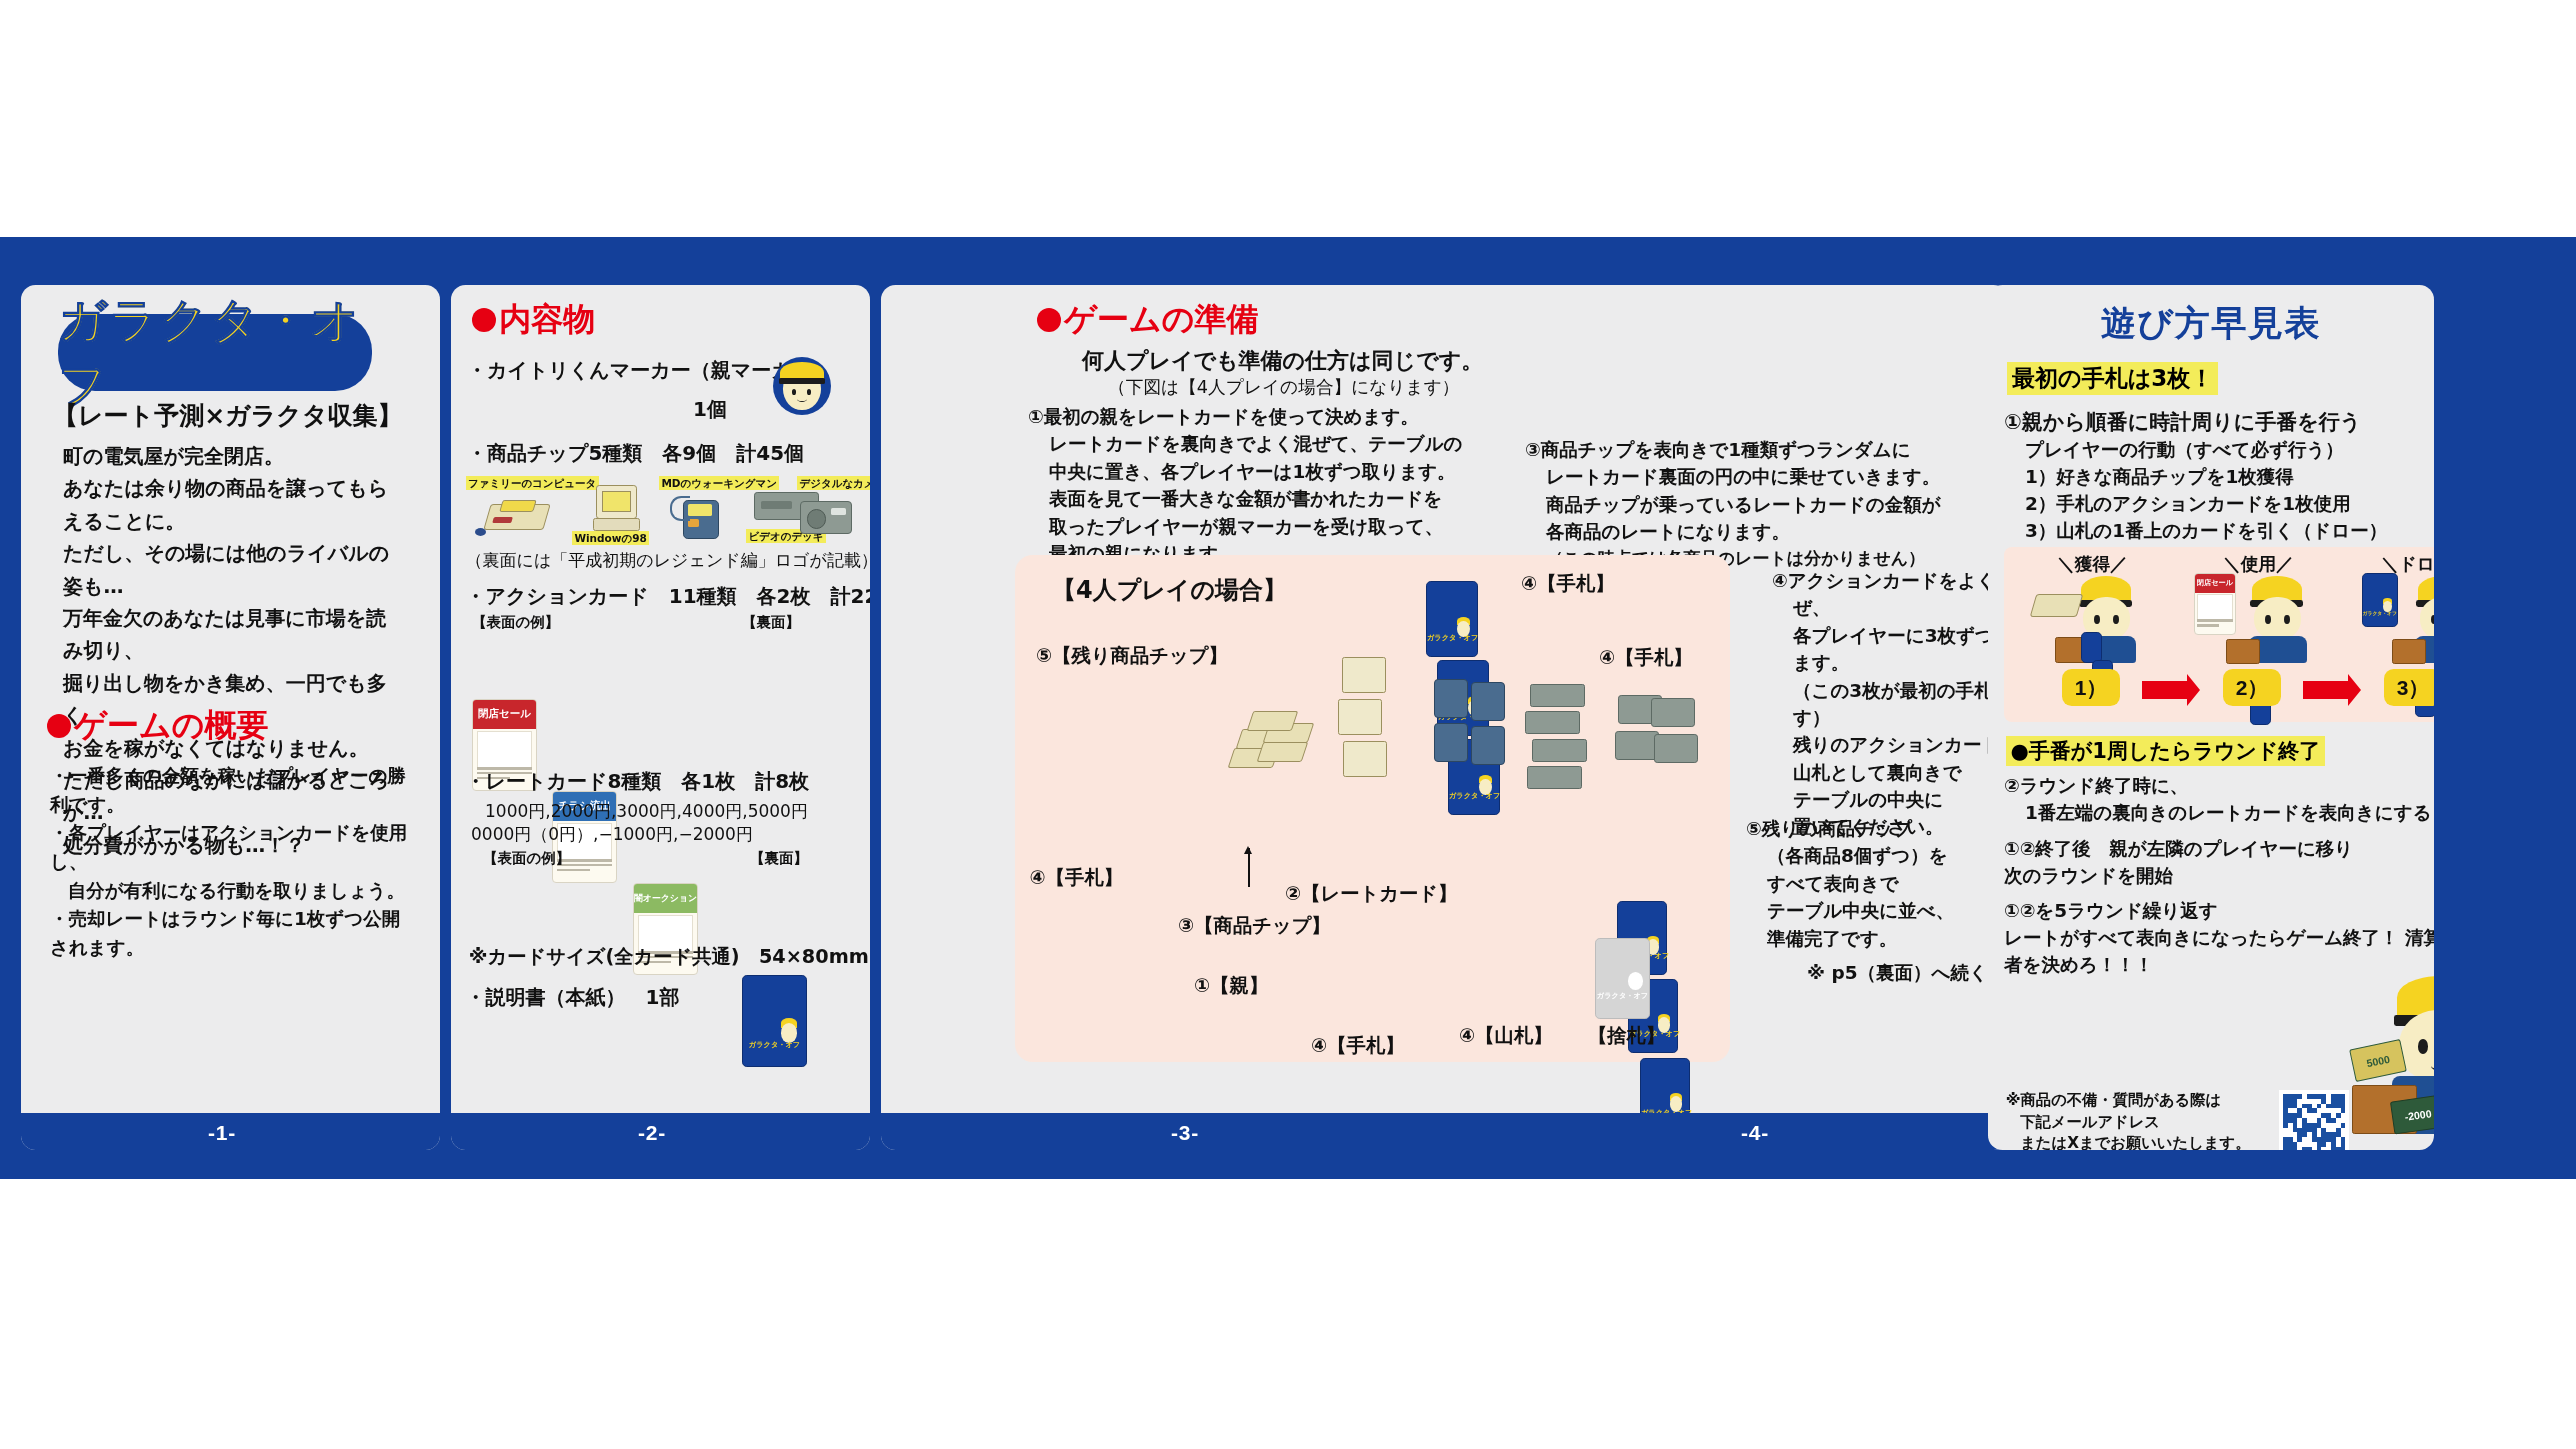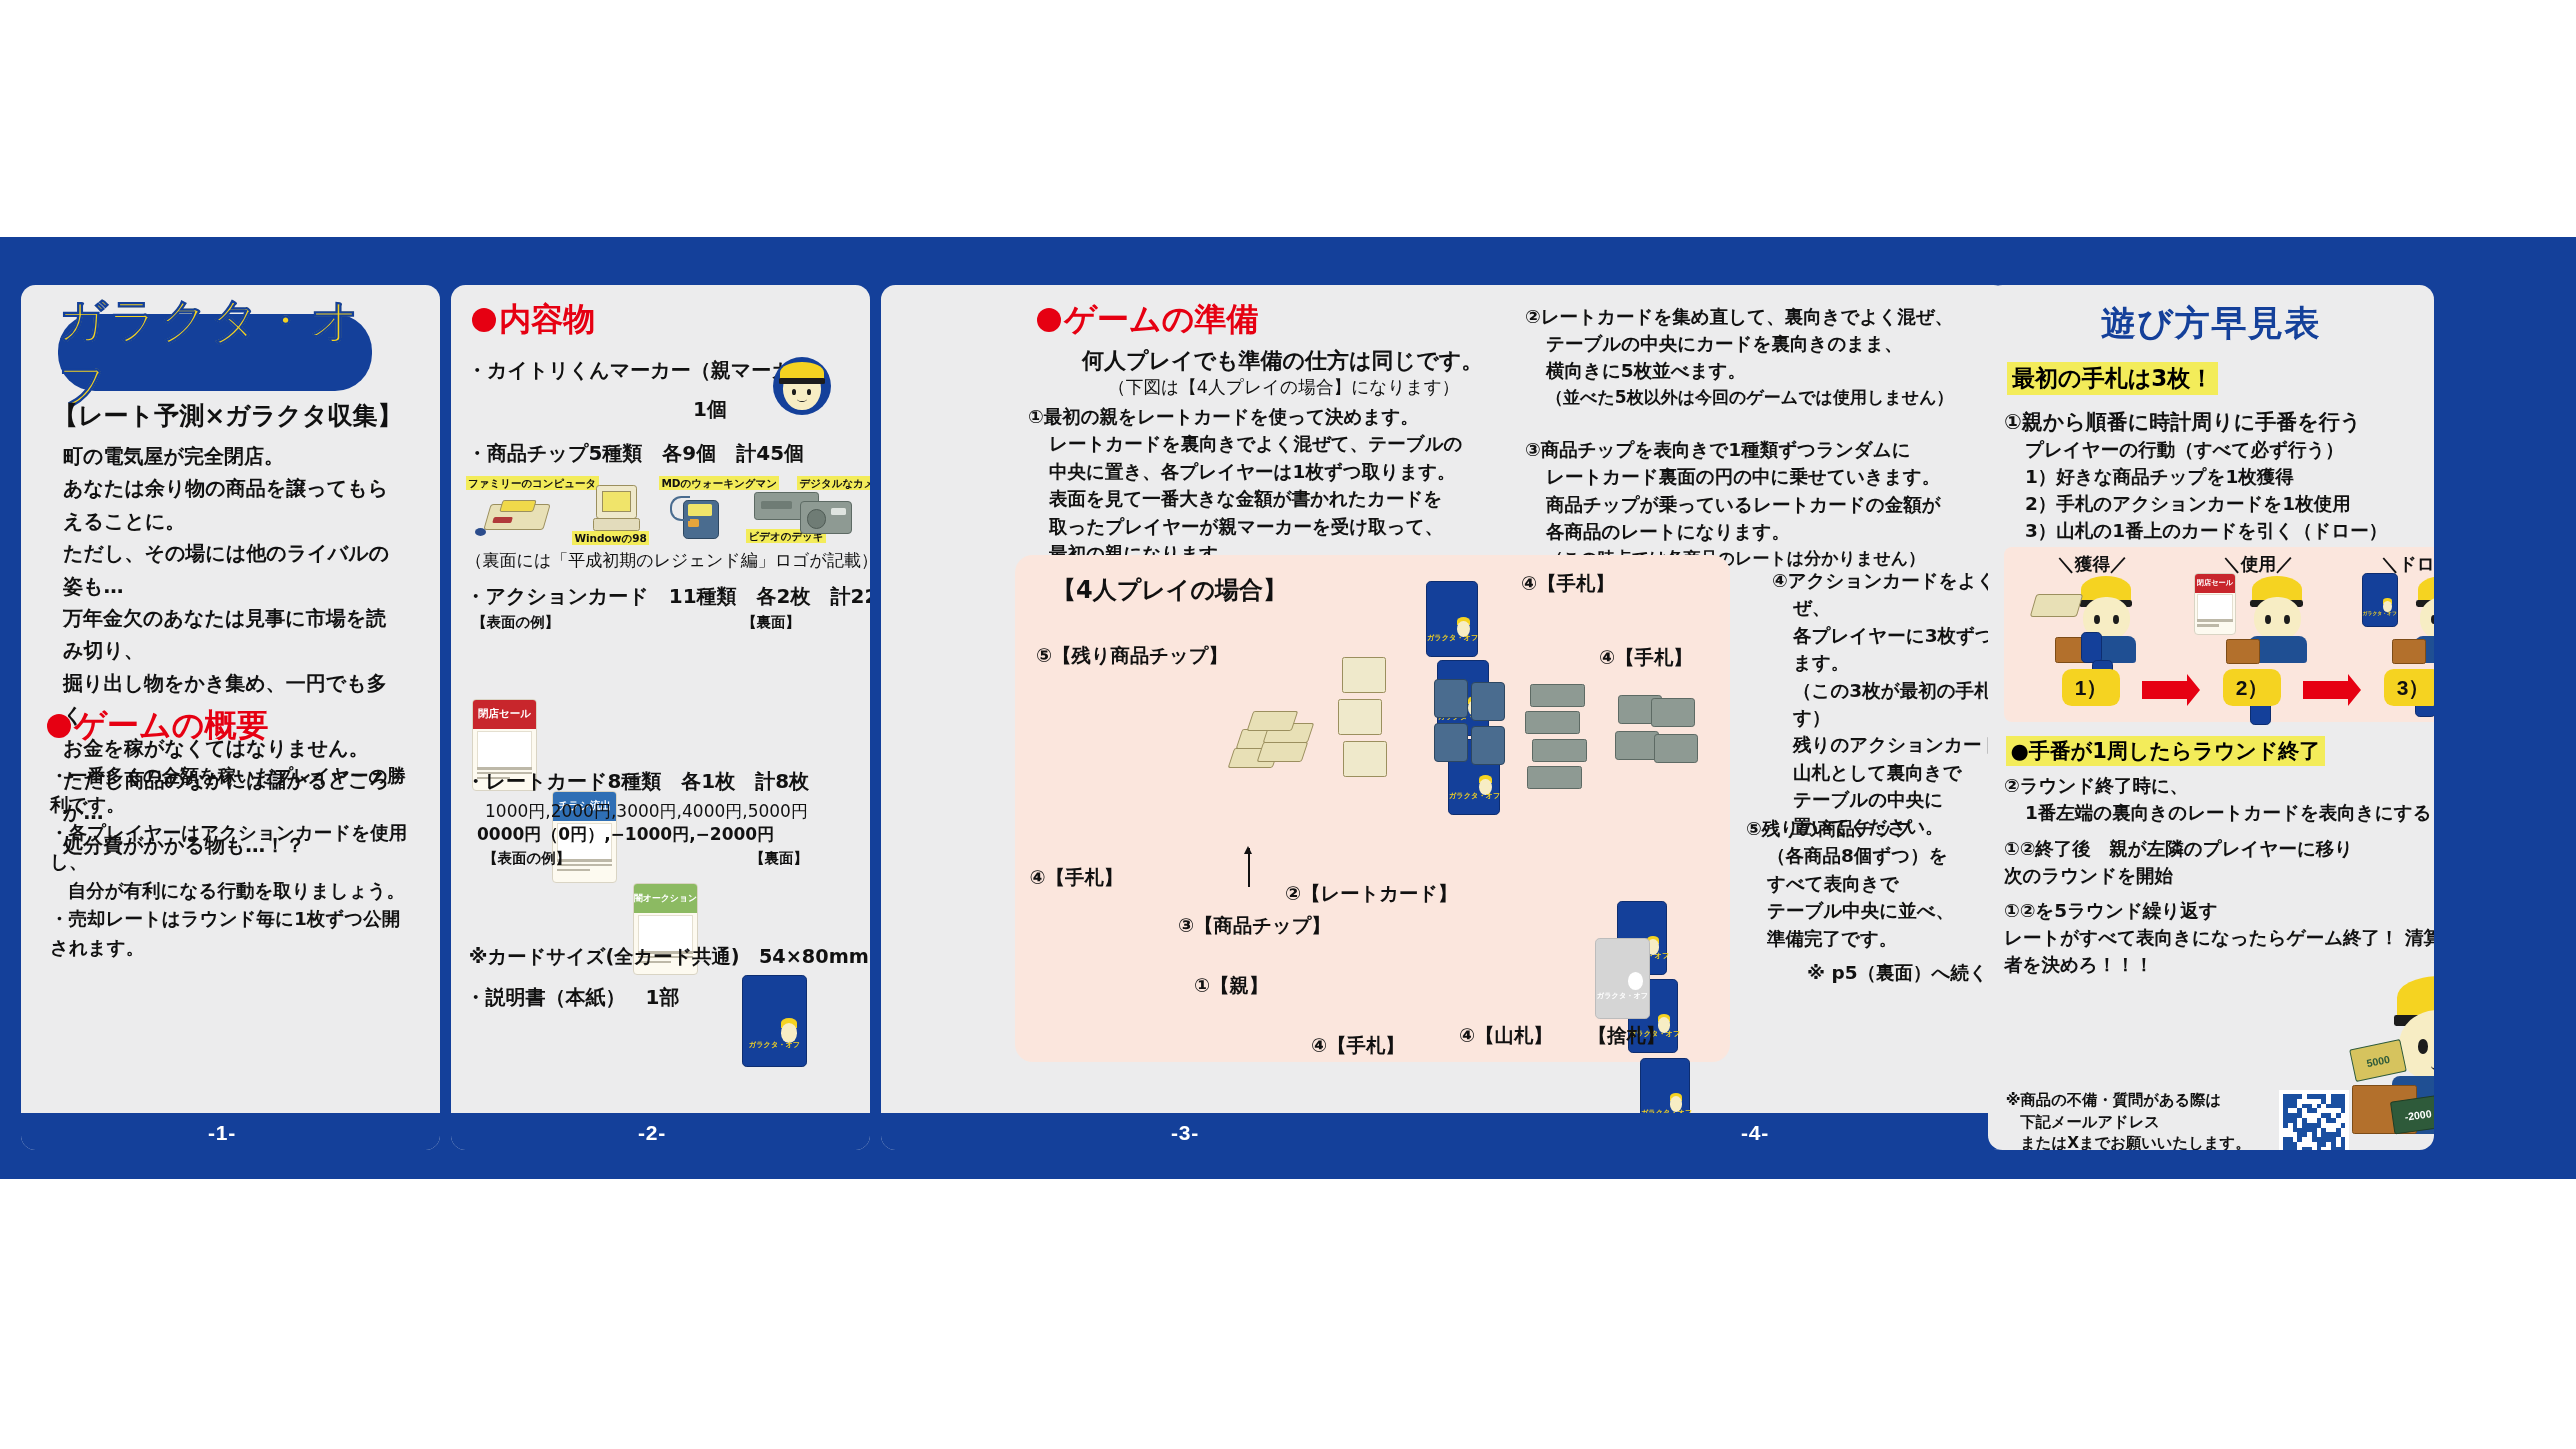--- a/index.html
+++ b/index.html
@@ -245,21 +245,21 @@
         </div>
     </div>
     <div class="cardback" style="left:291px;top:353px;width:63px;height:90px;">
       <div class="cbhat"></div>
         <div class="cbface"></div>
       <div class="cbtxt jp">ガラクタ・オフ</div>
     </div>
 
     <div class="p2line jp" style="left:14.5px;top:483px;">・レートカード8種類　各1枚　計8枚</div>
     <div class="p2line note jp" style="left:34px;top:515px;font-weight:normal;">1000円,2000円,3000円,4000円,5000円</div>
-    <div class="p2line note jp" style="left:26px;top:538px;font-weight:bold;">0000円（0円）,−1000円,−2000円</div>
+    <div class="p2line note jp" style="left:20px;top:538px;font-weight:normal;">0000円（0円）,−1000円,−2000円</div>
 
     <div class="p2line mini jp" style="left:32px;top:564px;">【表面の例】</div>
     <div class="p2line mini jp" style="left:299px;top:564px;">【裏面】</div>
 
     
     
     
     
 
     <div class="p2line jp" style="left:17.7px;top:658px;font-size:19.3px;">※カードサイズ(全カード共通)　54×80mm</div>
@@ -281,26 +281,20 @@
     <div class="p3col jp" style="left:147px;top:118px;width:483px;">
       <span class="hang">①最初の親をレートカードを使って決めます。</span>
       <span class="ind">レートカードを裏向きでよく混ぜて、テーブルの</span>
       <span class="ind">中央に置き、各プレイヤーは1枚ずつ取ります。</span>
       <span class="ind">表面を見て一番大きな金額が書かれたカードを</span>
       <span class="ind">取ったプレイヤーが親マーカーを受け取って、</span>
       <span class="ind">最初の親になります。</span>
       <span class="ind">（または最近何かを売った人が親になって下さい）</span>
     </div>
 
-    <div class="p3col jp" style="left:644px;top:17.7px;width:467px;">
-      <span class="hang">②レートカードを集め直して、裏向きでよく混ぜ、</span>
-      <span class="ind">テーブルの中央にカードを裏向きのまま、</span>
-      <span class="ind">横向きに5枚並べます。</span>
-      <span class="ind" style="font-size:17px;">（並べた5枚以外は今回のゲームでは使用しません）</span>
-    </div>
 
     <div class="p3col jp" style="left:644px;top:151px;width:467px;">
       <span class="hang">③商品チップを表向きで1種類ずつランダムに</span>
       <span class="ind">レートカード裏面の円の中に乗せていきます。</span>
       <span class="ind">商品チップが乗っているレートカードの金額が</span>
       <span class="ind">各商品のレートになります。</span>
       <span class="ind" style="font-size:17px;">（この時点では各商品のレートは分かりません）</span>
     </div>
 
     <div class="diagram" style="left:134px;top:270px;width:715px;height:507px;">

